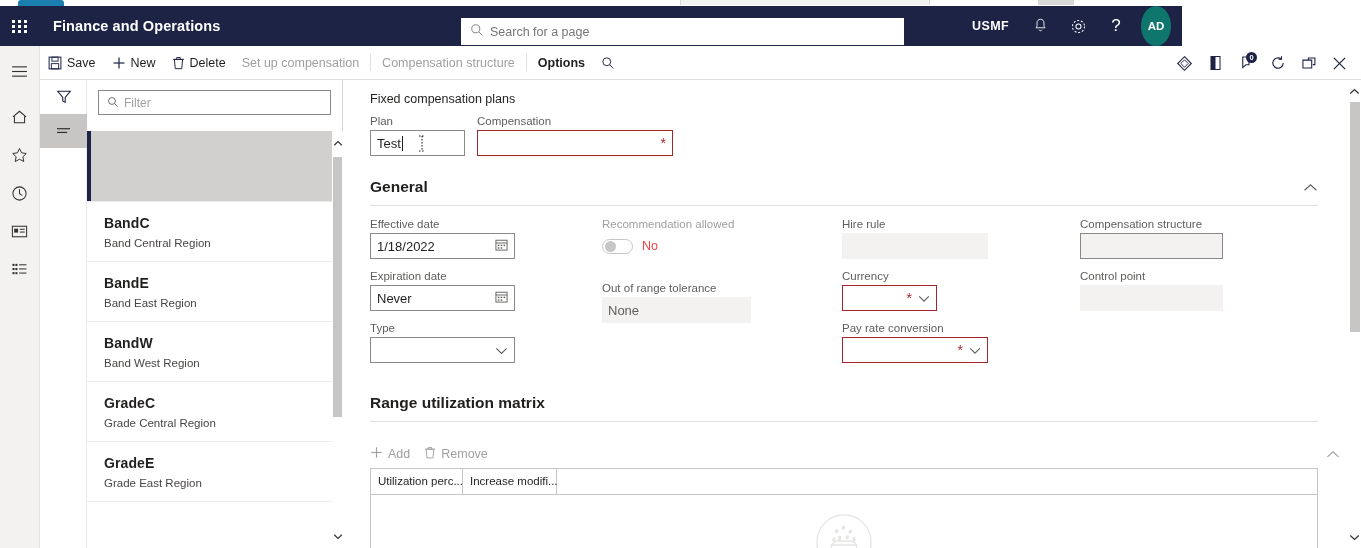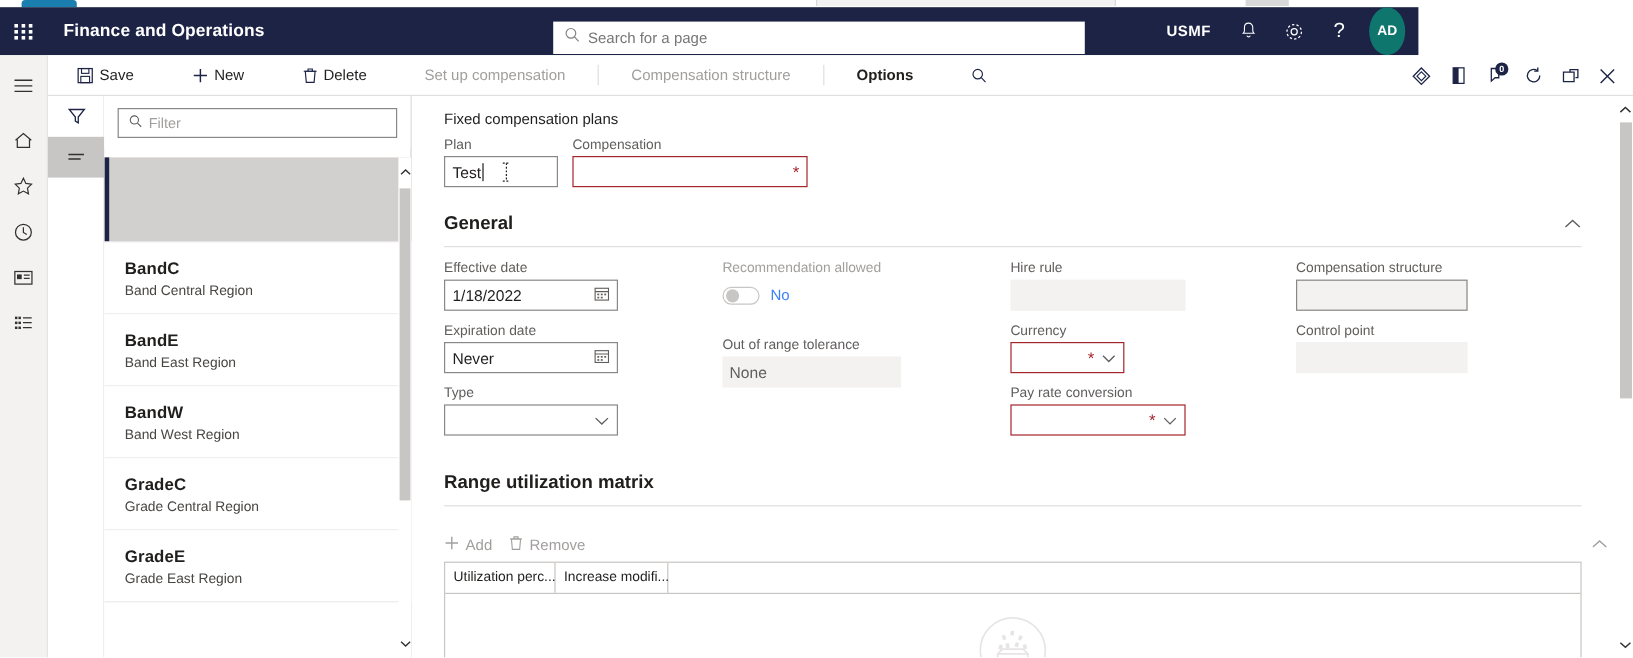--- a/index.html
+++ b/index.html
@@ -51,21 +51,21 @@
   }
   .rail .ritem { width:40px; height:38px; display:flex; align-items:center; justify-content:center; cursor:pointer; }
   .rail .ritem:first-child { margin-top:6px; margin-bottom:8px; }
 
   
   .actionpane {
     position:absolute; top:46px; left:40px; width:1321px; height:34px;
     background:#ffffff; border-bottom:1px solid #e1dfdd;
     display:flex; align-items:center;
   }
-  .ap-btn { display:flex; align-items:center; height:34px; padding:0 24px; font-size:12.5px;
+  .ap-btn { display:flex; align-items:center; height:34px; padding:0 8px; font-size:12.5px;
             color:#201f1e; cursor:pointer; white-space:nowrap; }
   .ap-btn .glyph { margin-right:5px; display:flex; align-items:center; }
   .ap-btn.dim { color:#a19f9d; }
   .ap-btn.bold { font-weight:bold; }
   .ap-sep { width:1px; height:17px; background:#e1dfdd; margin:0 3px; }
   .ap-right { position:absolute; right:6px; top:0; height:34px; display:flex; align-items:center; }
   .ap-right .api { width:31px; height:34px; display:flex; align-items:center; justify-content:center; cursor:pointer; position:relative; }
   .badge { position:absolute; top:6px; right:5px; background:#1c2345; color:#fff;
            font-size:7.5px; width:11px; height:11px; border-radius:50%;
            display:flex; align-items:center; justify-content:center; font-weight:bold; }
@@ -137,21 +137,21 @@
   
   .main-sb { position:absolute; right:0; top:0; width:13px; height:468px; background:#ffffff; }
   .main-sb .thumb { position:absolute; top:22px; left:2px; width:10px; height:230px; background:#c8c6c4; }
   .main-sb .arr { position:absolute; left:0; width:13px; height:22px; display:flex; align-items:center; justify-content:center; cursor:pointer; }
   .main-sb .arr.up { top:0; }
   .main-sb .arr.dn { bottom:0; }
 
   .toggle { width:31px; height:15px; border-radius:8px; background:#fff; border:1px solid #c8c6c4;
             display:flex; align-items:center; padding:0 2px; }
   .toggle .knob { width:11px; height:11px; border-radius:50%; background:#c8c6c4; }
-  .toglabel { font-size:12.5px; color:#3b82f6; margin-left:9px; }
+  .toglabel { font-size:12.5px; color:#ef4444; margin-left:9px; }
   .togrow { display:flex; align-items:center; height:26px; }
 </style>
 </head>
 <body>
 
 <div id="app">
 
   <div class="browser-sliver">
     <div class="browser-tab"></div>
     <div class="browser-tab2"></div>

